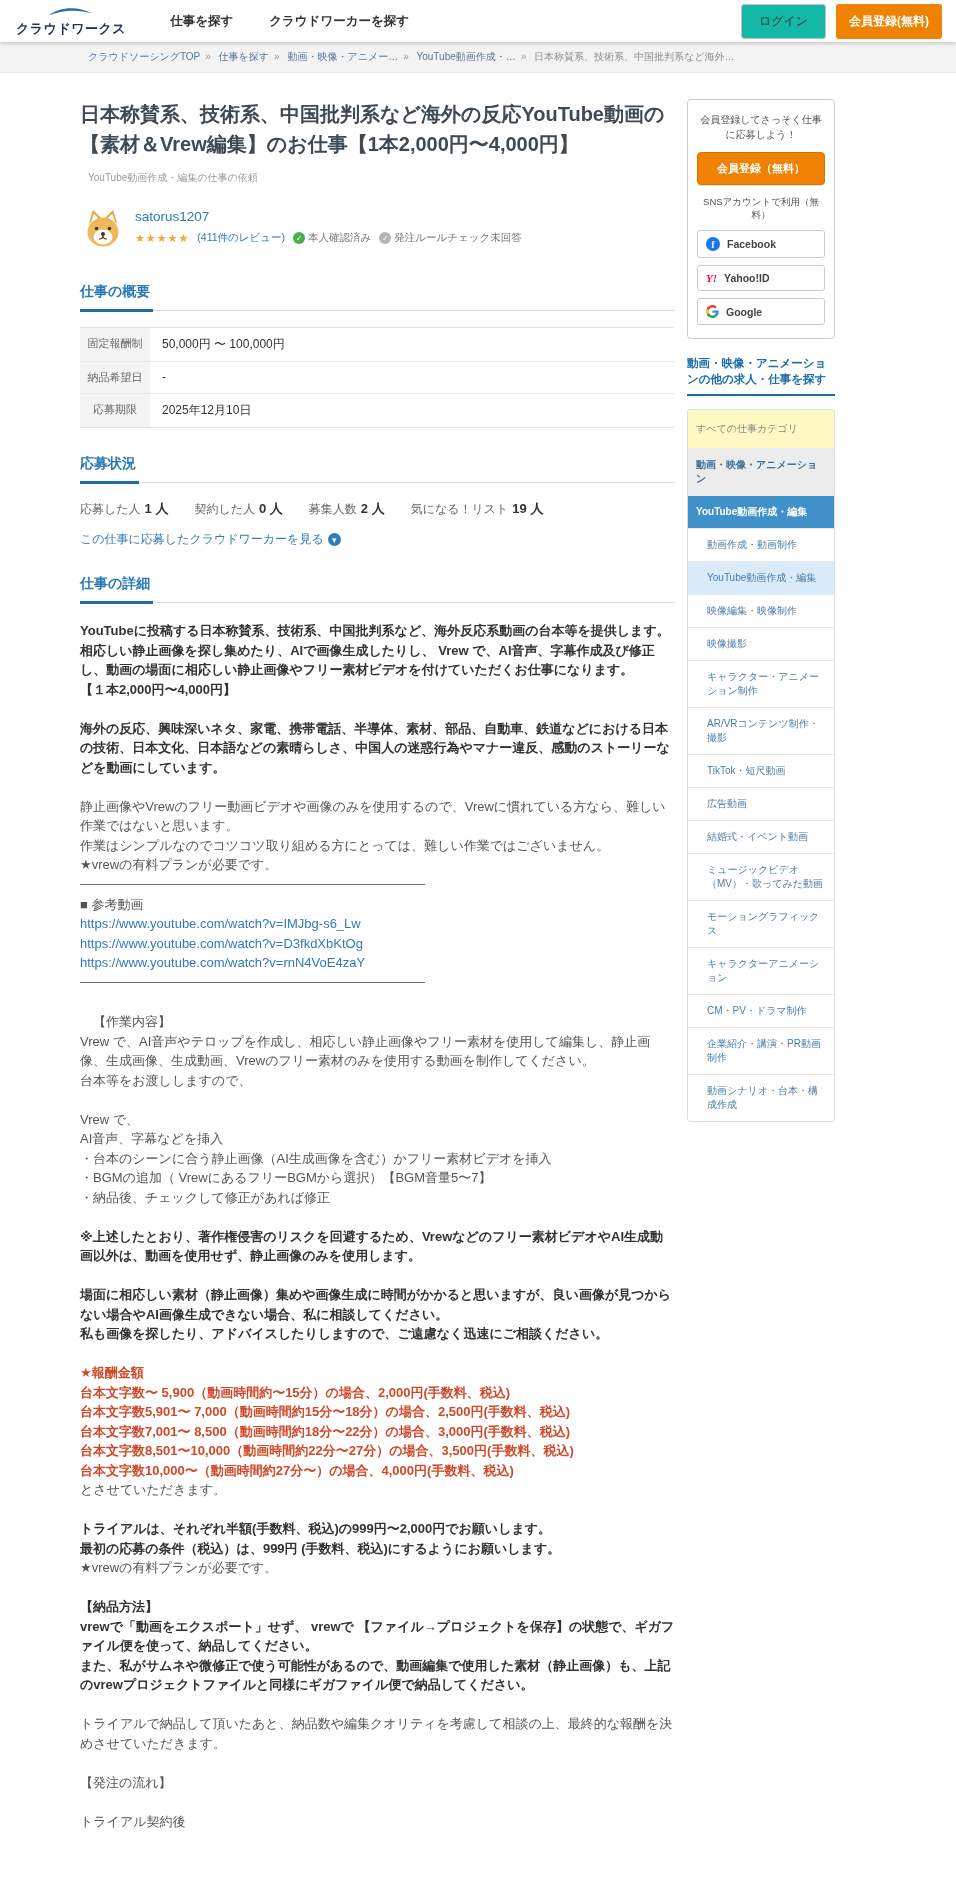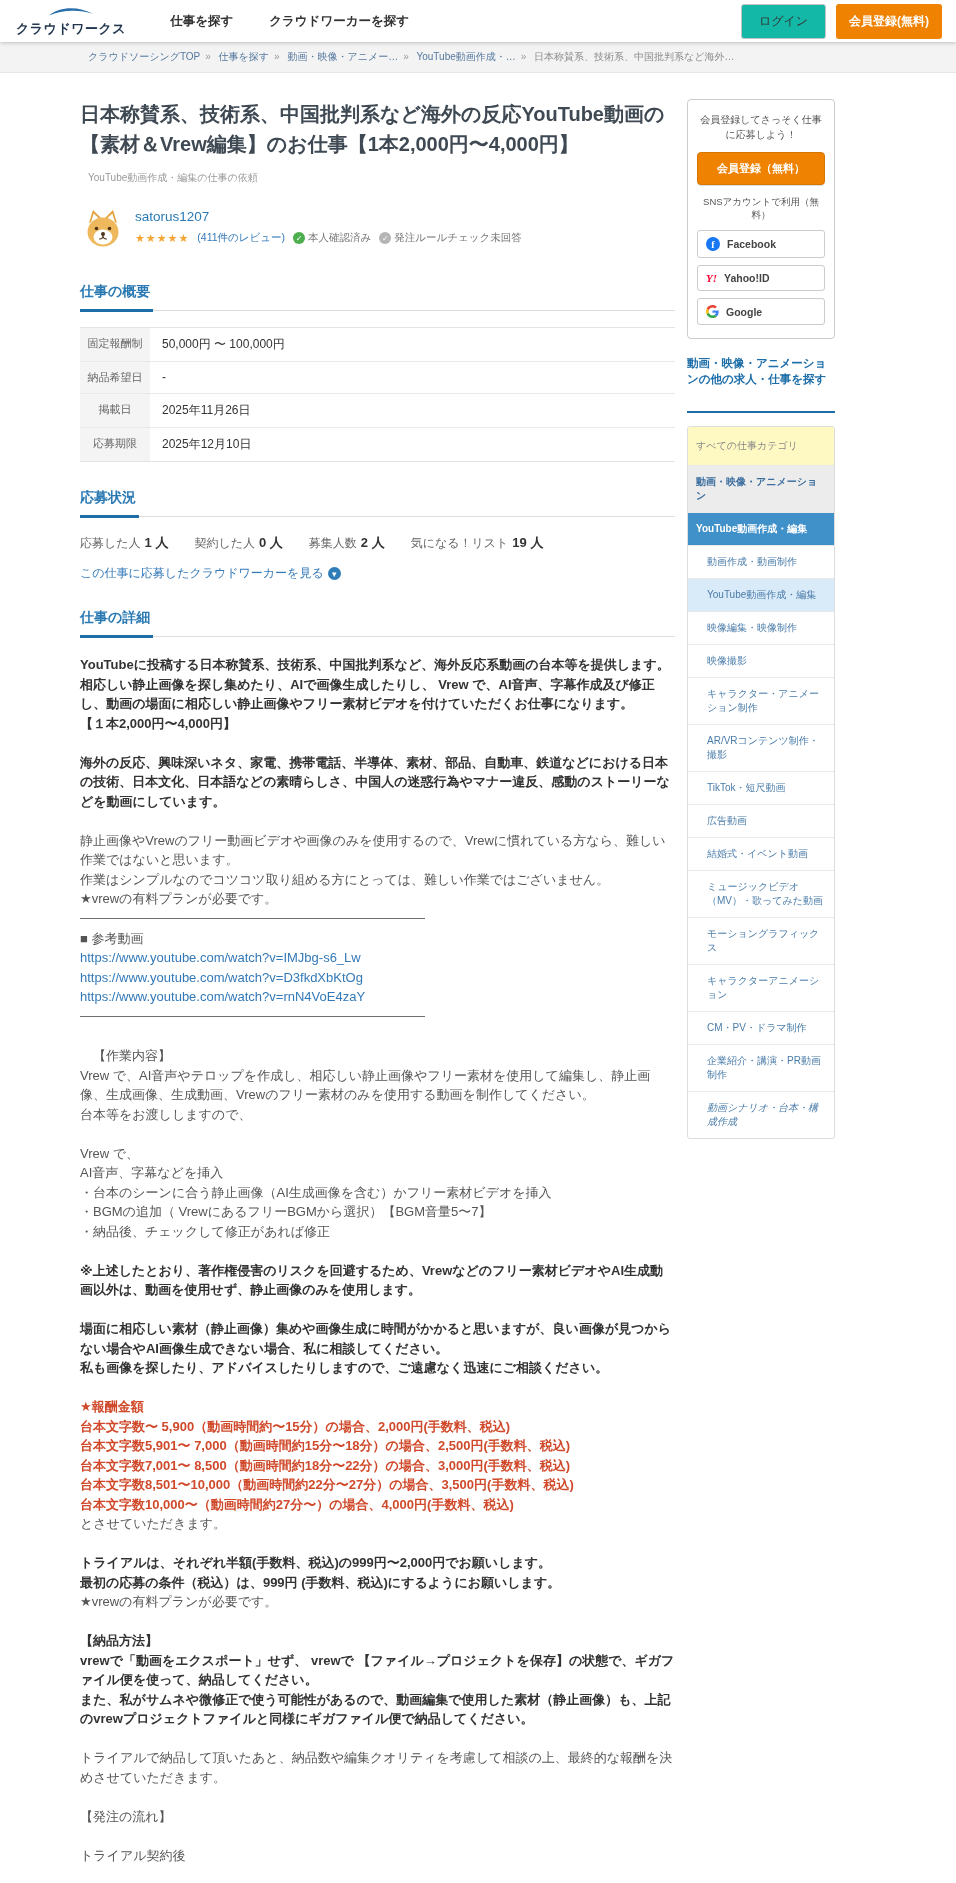--- a/index.html
+++ b/index.html
@@ -112,25 +112,25 @@
   }
   .fb-ic {
     width:14px; height:14px; border-radius:50%; background:#1877f2; color:#fff;
     font-size:10px; font-weight:bold; display:inline-flex; align-items:center; justify-content:center;
     font-family:"Liberation Serif",serif;
   }
   .yh-ic { color:#ff0033; font-size:11px; font-weight:bold; font-style:italic; font-family:"Liberation Serif",serif; }
 
   .side-h {
     margin-top:16px; font-size:11.5px; font-weight:bold; color:#1d6da8;
-    line-height:16px; padding-bottom:24px; border-bottom:2px solid #1d6da8;
+    line-height:16px; padding-bottom:7px; border-bottom:2px solid #1d6da8;
   }
   .cat-box { margin-top:13px; border:1px solid #ddd; border-radius:3px; background:#fff; overflow:hidden; }
   .cat-row { font-size:10px; line-height:14px; padding:9px 8px; border-bottom:1px solid #e9e9e9; display:block; color:#4a7ca9; }
-  .cat-row:last-child { border-bottom:none;font-style:italic; }
+  .cat-row:last-child { border-bottom:none; }
   .cat-all { padding:12px 8px; color:#888; background:#fef9c3; }
   .cat-parent { background:#ececec; color:#3c6e9e; font-weight:bold; }
   .cat-selected { background:#4090ca; color:#fff; font-weight:bold; }
   .cat-item { padding-left:19px; }
   .cat-item.active { background:#d9eaf8; }
 </style>
 </head>
 <body>
 
 <div class="header">
@@ -213,24 +213,20 @@
           <div class="trow">
             <div class="tlabel">固定報酬制</div>
             <div class="tvalue">50,000円 〜 100,000円</div>
           </div>
 
           <div class="trow">
             <div class="tlabel">納品希望日</div>
             <div class="tvalue">-</div>
           </div>
 
-          <div class="trow">
-            <div class="tlabel">掲載日</div>
-            <div class="tvalue">2025年11月26日</div>
-          </div>
 
           <div class="trow">
             <div class="tlabel">応募期限</div>
             <div class="tvalue">2025年12月10日</div>
           </div>
         </div>
     </div>
 
     <div class="section">
       <h2 class="section-h"><span>応募状況</span></h2>

